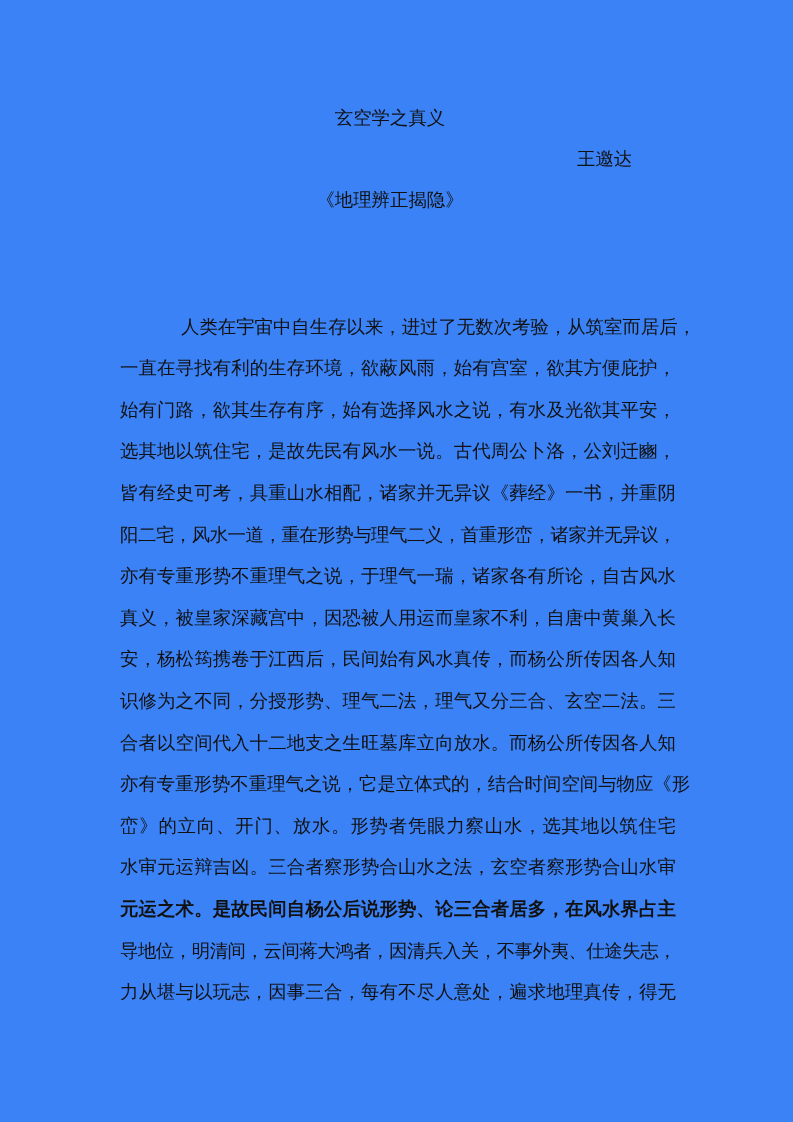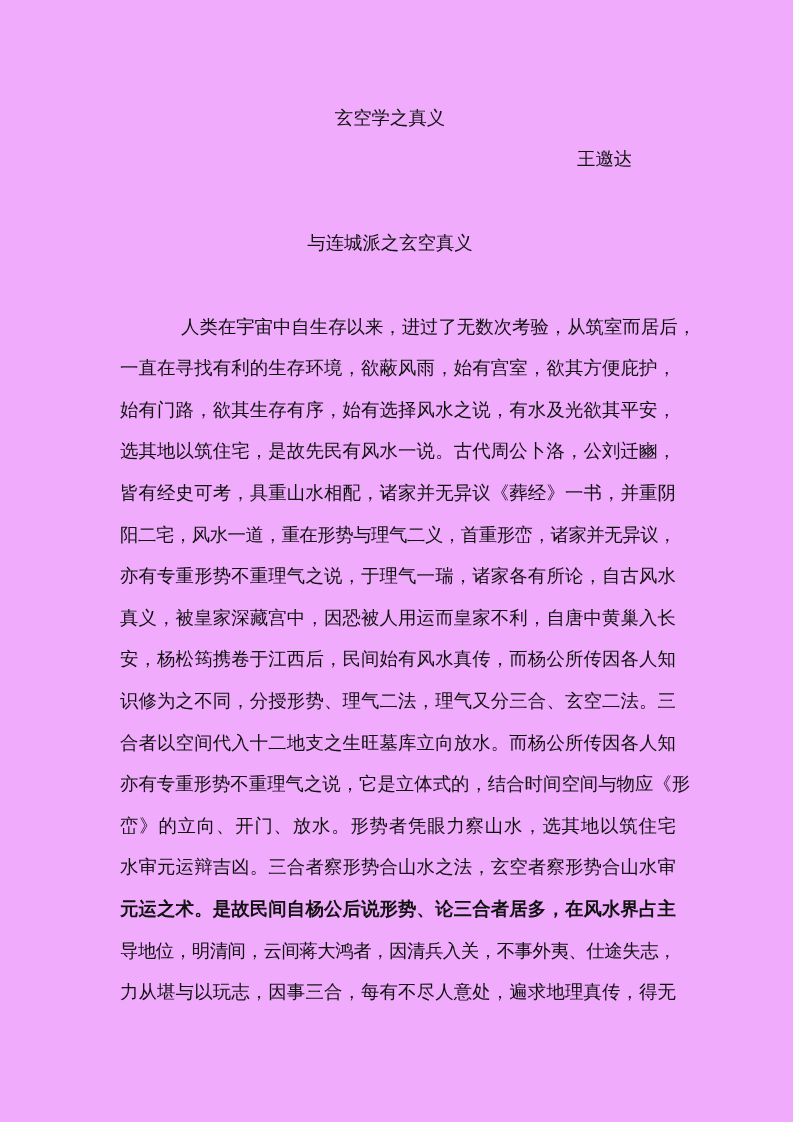--- a/index.html
+++ b/index.html
@@ -13,21 +13,21 @@
       position: relative;
       overflow: hidden;
       font-family: "DejaVu Serif", "Liberation Serif", serif;
       color: #111111;
     }
     .page {
       position: absolute;
       left: 0; top: 0;
       width: 793px;
       height: 1122px;
-      background: #f0abfc;
+      background: #3b82f6;
     }
     .line {
       position: absolute;
       height: 41.6px;
       line-height: 41.6px;
       font-size: 18.4px;
       white-space: nowrap;
     }
     .centered {
       left: 120px;
@@ -51,21 +51,21 @@
       letter-spacing: -0.5px;
     }
   </style>
 </head>
 <body>
 
 <div class="page">
 
   <div class="line centered" style="top:97px;">玄空学之真义</div>
   <div class="line author" style="top:137.5px;">王邀达</div>
-  <div class="line centered" style="top:221.5px;">与连城派之玄空真义</div>
+  <div class="line centered" style="top:179px;">《地理辨正揭隐》</div>
 
   <div>
     <div class="line body-line indent" style="top:305.5px;margin-left:24px;">人类在宇宙中自生存以来，进过了无数次考验，从筑室而居后，</div>
     <div class="line body-line" style="top:347.1px;">一直在寻找有利的生存环境，欲蔽风雨，始有宫室，欲其方便庇护，</div>
     <div class="line body-line" style="top:388.7px;">始有门路，欲其生存有序，始有选择风水之说，有水及光欲其平安，</div>
     <div class="line body-line" style="top:430.3px;">选其地以筑住宅，是故先民有风水一说。古代周公卜洛，公刘迁豳，</div>
     <div class="line body-line" style="top:471.9px;">皆有经史可考，具重山水相配，诸家并无异议《葬经》一书，并重阴</div>
     <div class="line body-line tight" style="top:513.5px;">阳二宅，风水一道，重在形势与理气二义，首重形峦，诸家并无异议，</div>
     <div class="line body-line" style="top:555.1px;">亦有专重形势不重理气之说，于理气一瑞，诸家各有所论，自古风水</div>
     <div class="line body-line" style="top:596.7px;">真义，被皇家深藏宫中，因恐被人用运而皇家不利，自唐中黄巢入长</div>

